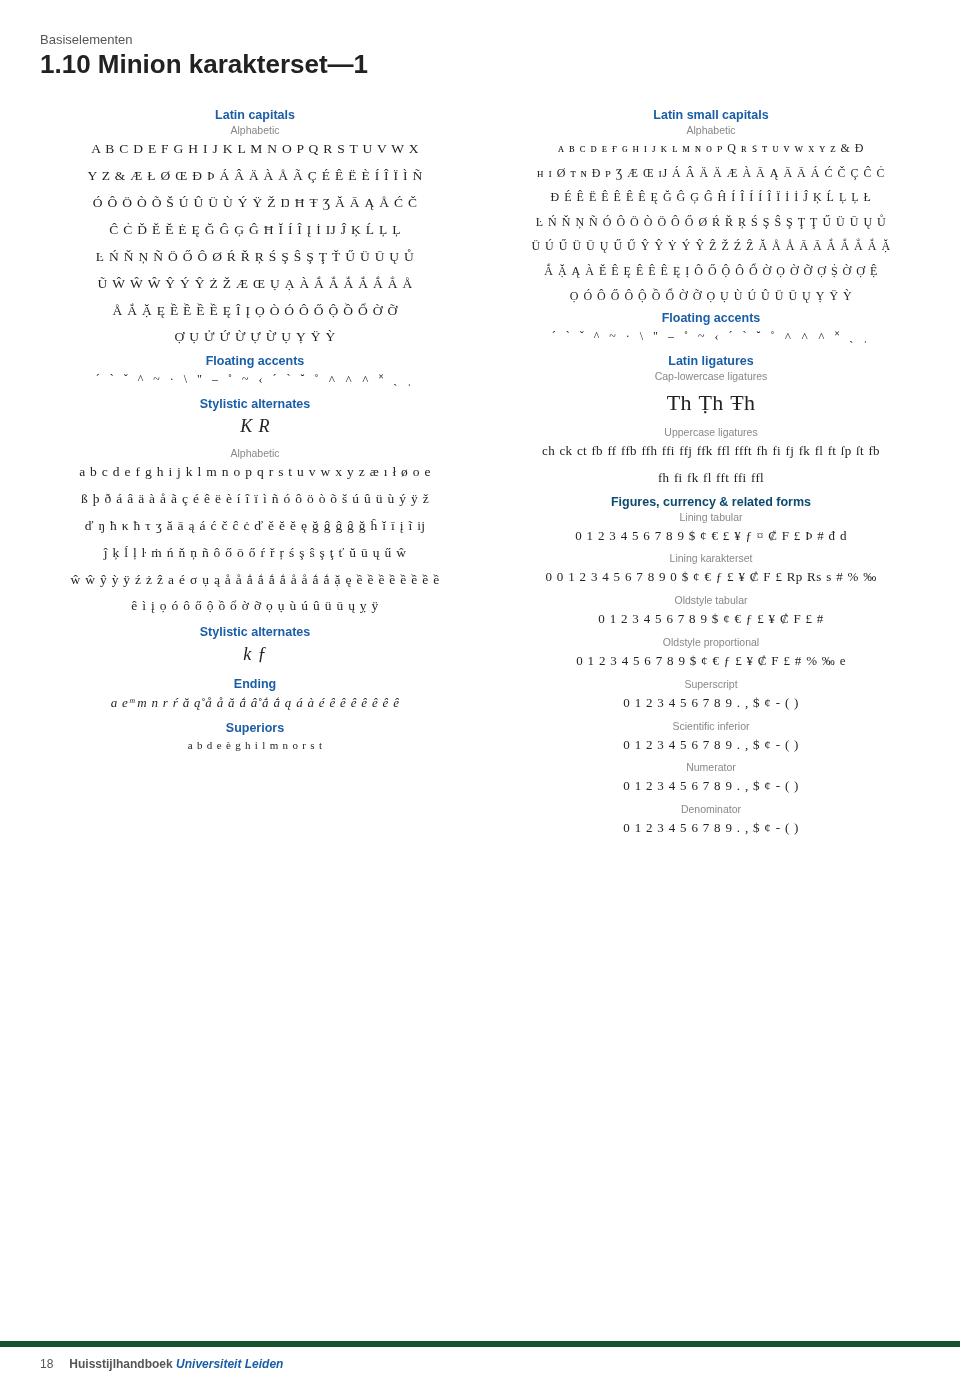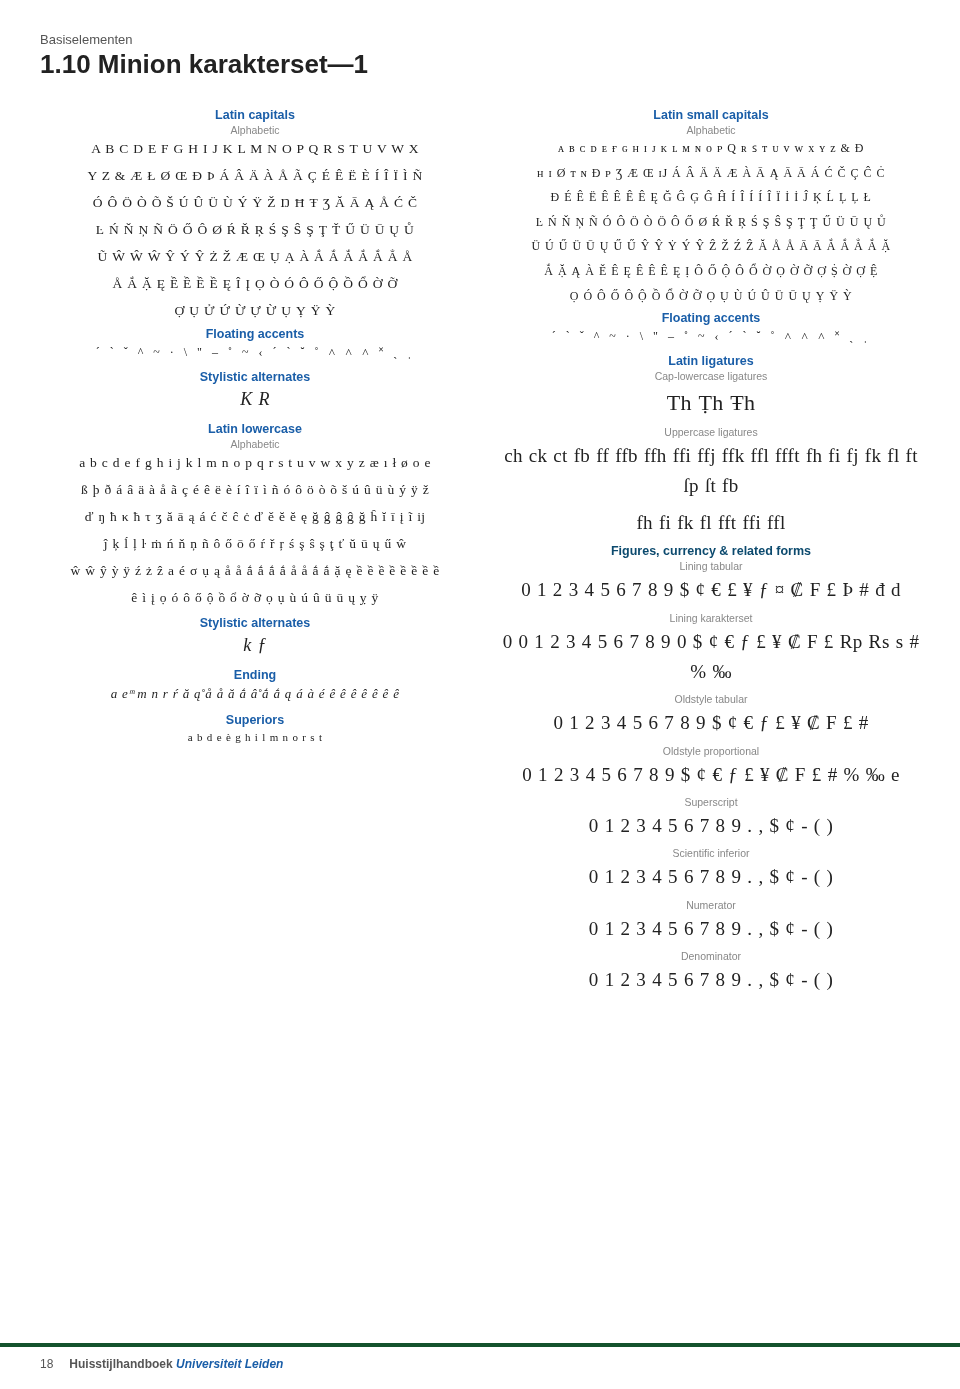--- a/index.html
+++ b/index.html
@@ -95,34 +95,34 @@
       font-size: 12px;
       letter-spacing: 3px;
     }
 
     .char-block.ligatures-lg {
       font-size: 22px;
       line-height: 1.6;
     }
 
     .char-block.figures {
-      font-size: 19px;
+      font-size: 13px;
       line-height: 1.6;
     }
 
     
     .page-footer {
       position: absolute;
       bottom: 18px;
       left: 0;
       right: 0;
       display: flex;
       align-items: center;
       padding: 0 40px;
-      border-top: 4px solid #14532d;
+      border-top: 6px solid #14532d;
       padding-top: 10px;
     }
     .footer-page-num {
       font-family: Arial, sans-serif;
       font-size: 12px;
       color: #555;
       margin-right: 16px;
     }
     .footer-text {
       font-family: Arial, sans-serif;
@@ -158,32 +158,32 @@
 
   <div class="two-col">
 
     <div class="col-left">
 
       <div class="section-heading blue">Latin capitals</div>
       <div class="sub-label">Alphabetic</div>
       <div class="char-block">A B C D E F G H I J K L M N O P Q R S T U V W X</div>
       <div class="char-block">Y Z &amp; Æ Ł Ø Œ Ð Þ Á Â Ä À Å Ã Ç É Ê Ë È Í Î Ï Ì Ñ</div>
       <div class="char-block">Ó Ô Ö Ò Õ Š Ú Û Ü Ù Ý Ÿ Ž Ŋ Ħ Ŧ Ʒ Ă Ā Ą Å Ć Č</div>
+      <div class="char-block">Ĉ Ċ Ď Ě Ĕ Ė Ę Ğ Ĝ Ģ Ĝ Ħ Ĭ Í Î Į İ IJ Ĵ Ķ Ĺ Ļ Ļ</div>
       <div class="char-block">Ŀ Ń Ň Ņ Ñ Ö Ő Ô Ø Ŕ Ř Ŗ Ś Ş Ŝ Ş Ţ Ť Ű Ü Ū Ų Ů</div>
       <div class="char-block">Ũ Ŵ Ŵ Ŵ Ŷ Ý Ŷ Ż Ž Æ Œ Ụ Ạ À Ắ Ắ Ắ Ắ Ắ Ẳ Å</div>
       <div class="char-block">Å Ắ Ặ Ę Ề Ề Ề Ề Ę Î Į Ọ Ò Ó Ô Ő Ộ Ồ Ổ Ờ Ỡ</div>
       <div class="char-block">Ợ Ụ Ử Ứ Ừ Ự Ừ Ụ Ỵ Ÿ Ỳ</div>
 
       <div class="section-heading blue mt12">Floating accents</div>
       <div class="char-block floating">´ ` ˇ ^ ~ · \ " – ˚ ~ ‹ ˊ ˋ ˘ ˚ ˄ ˄ ˄ ˟   ˏ   ˌ</div>
 
       <div class="section-heading blue mt8">Stylistic alternates</div>
       <div class="char-block alternates">K R</div>
 
-      <div class="section-heading blue mt8">Latin lowercase</div>
       <div class="sub-label">Alphabetic</div>
       <div class="char-block lowercase">a b c d e f g h i j k l m n o p q r s t u v w x y z æ ı ł ø o e</div>
       <div class="char-block lowercase">ß þ ð á â ä à å ã ç é ê ë è í î ï ì ñ ó ô ö ò õ š ú û ü ù ý ÿ ž</div>
       <div class="char-block lowercase">ď ŋ ħ κ ħ τ ʒ ă ā ą á ć č ĉ ċ ď ě ĕ ĕ ę ğ ĝ ĝ ĝ ğ ĥ ĭ ī į ĩ ij</div>
       <div class="char-block lowercase">ĵ ķ ĺ ļ ŀ ṁ ń ň ņ ñ ô ő ō ő ŕ ř ŗ ś ş ŝ ş ţ ť ŭ ū ų ű ŵ</div>
       <div class="char-block lowercase">ŵ ŵ ŷ ỳ ÿ ź ż ẑ a é σ ụ ą å å ắ ắ ắ ắ å å ắ ắ ặ ę ề ề ề ề ề ề ề ề</div>
       <div class="char-block lowercase">ê ì į ọ ó ô ő ộ ồ ổ ờ ỡ ọ ụ ù ú û ü ū ų ỵ ÿ</div>
 
       <div class="section-heading blue mt8">Stylistic alternates</div>
       <div class="char-block alternates">k ƒ</div>

